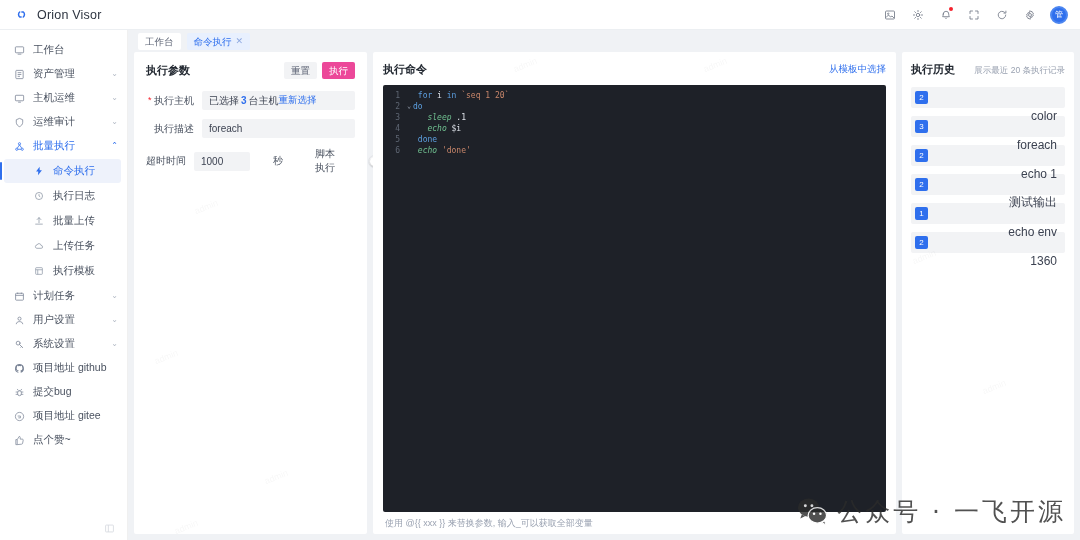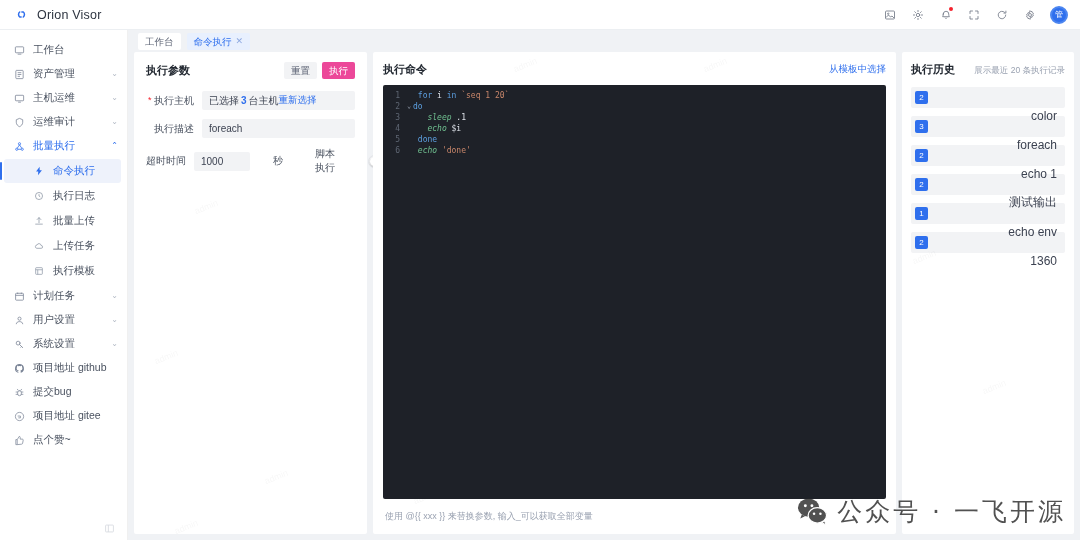--- a/index.html
+++ b/index.html
@@ -137,21 +137,21 @@
   .code-line { display: flex; font-family: "DejaVu Sans Mono", "Liberation Mono", monospace; font-size: 8px; line-height: 11px; }
   .ln { width: 22px; text-align: right; color: #5e6673; padding-right: 5px; user-select: none; }
   .fold { width: 8px; color: #8a93a3; font-size: 7px; text-align: center; }
   .ctext { white-space: pre; color: #cfd3dc; }
   .k-kw { color: #5c9fe0; }
   .k-var { color: #dfe3ea; }
   .k-str { color: #c8866a; }
   .k-fn { color: #6fbf8f; font-style: italic; }
   .k-num { color: #dfe3ea; }
   .editor-hint {
-    height: 35px; display: flex; align-items: center;
+    height: 22px; display: flex; align-items: center;
     font-size: 9px; color: #9aa2b1; padding-left: 2px;
   }
   
   .rp-head { display: flex; align-items: baseline; justify-content: space-between; margin-bottom: 10px; }
   .rp-sub { font-size: 8.5px; color: #9aa2b1; }
   .hitem {
     height: 21px; background: #f2f3f5; border-radius: 2px;
     display: flex; align-items: center; justify-content: space-between;
     padding: 0 8px 0 4px; margin-bottom: 8px; cursor: pointer;
   }

